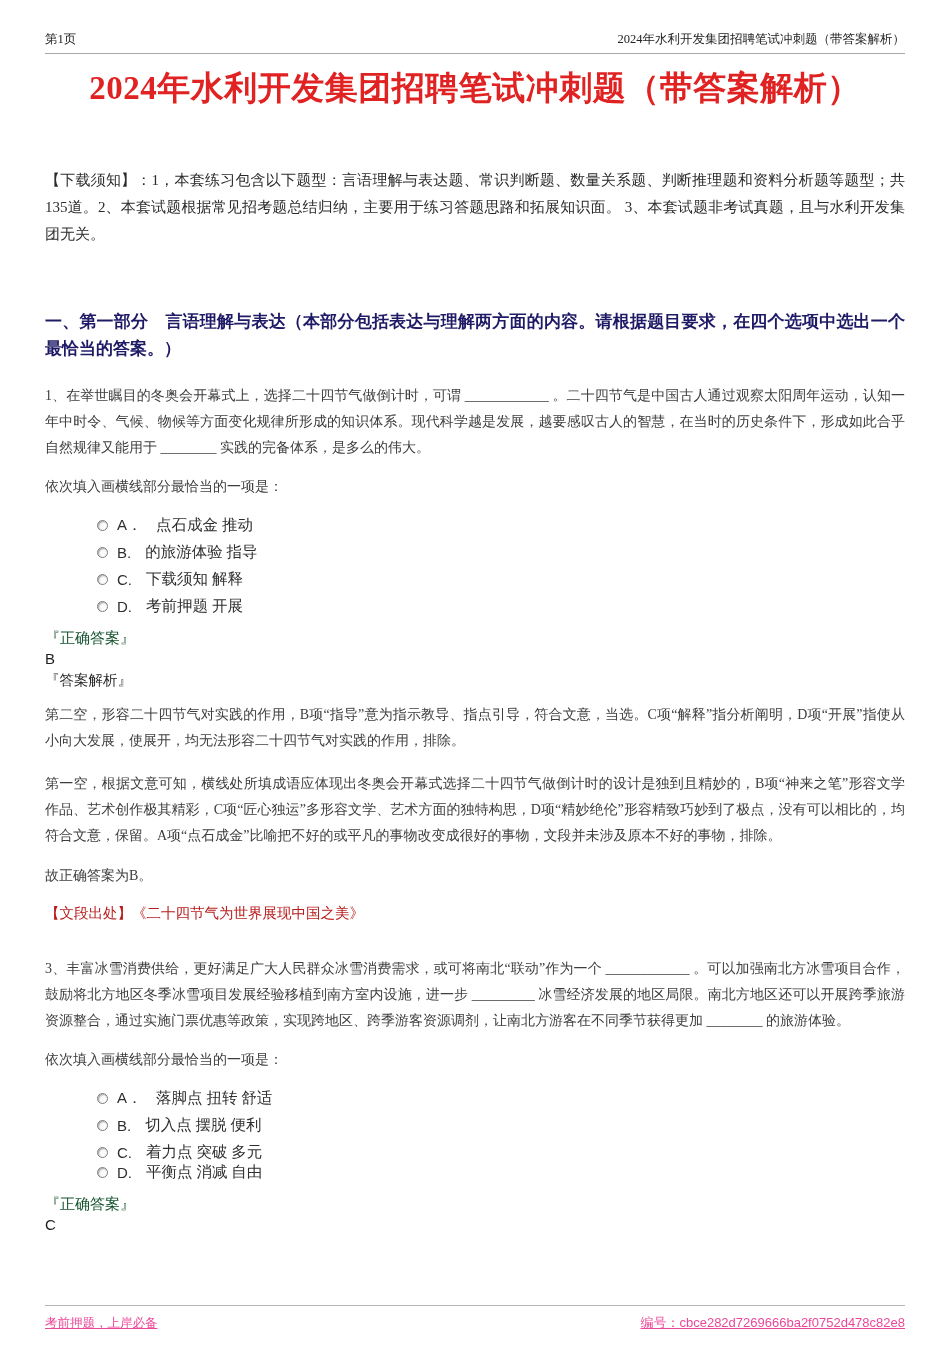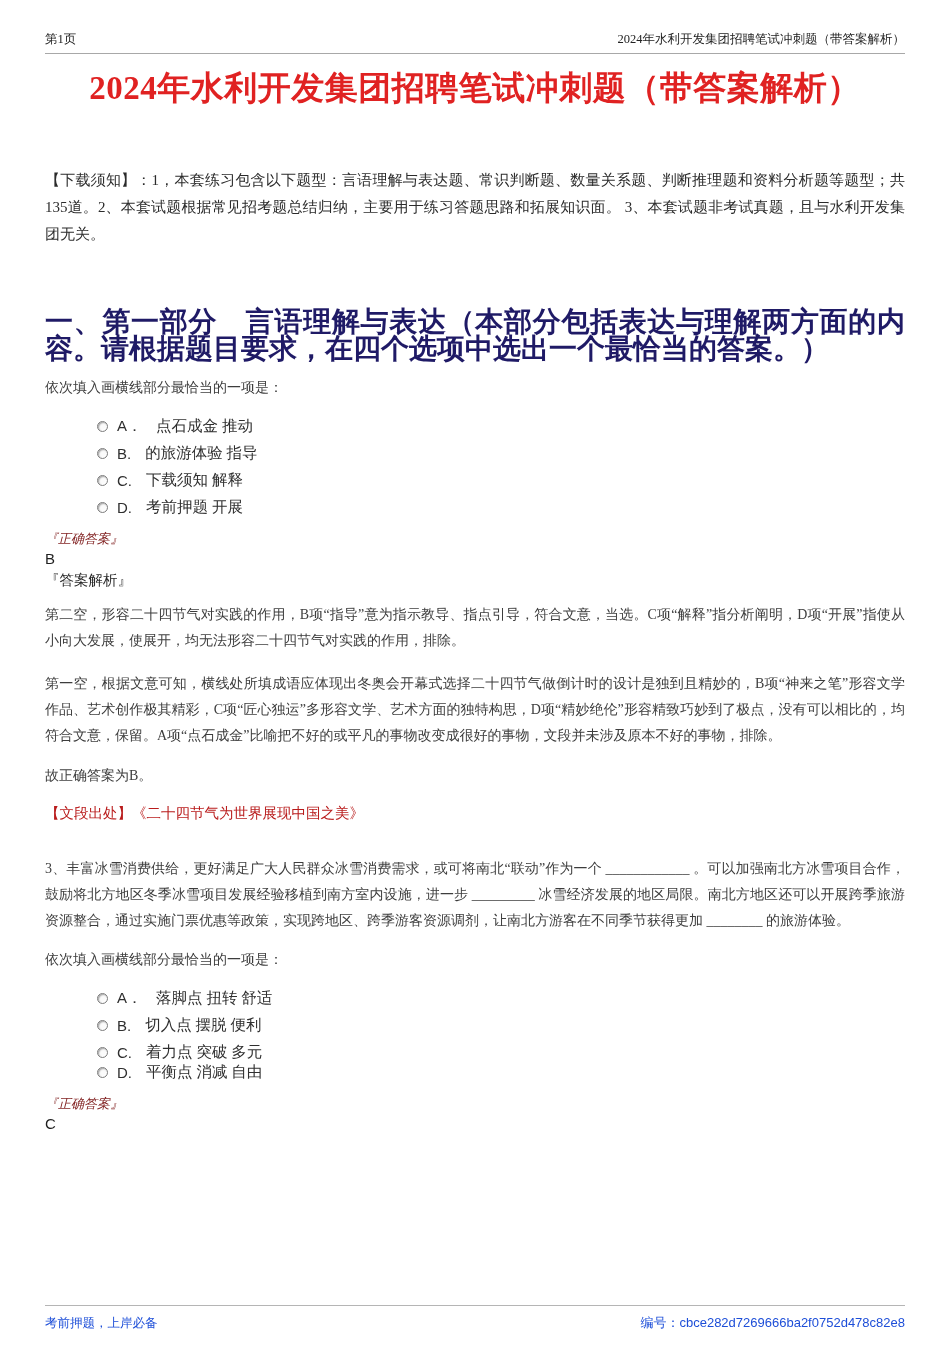--- a/index.html
+++ b/index.html
@@ -35,21 +35,21 @@
   .notice {
     margin-top: 56px;
     font-size: 15px;
     line-height: 27px;
     color: #2b2b2b;
     text-align: justify;
   }
   
   .section-heading {
     margin-top: 60px;
-    font-size: 28px;
+    font-size: 17px;
     font-weight: bold;
     line-height: 27px;
     color: #1f1a66;
     text-align: justify;
   }
   
   .stem, .analysis-p {
     font-size: 14px;
     line-height: 26px;
     color: #3d3d3d;
@@ -67,58 +67,59 @@
     background: #fbfbfb;
     box-shadow: inset 1px 1px 1.5px rgba(0,0,0,0.35), inset -1px -1px 1px rgba(255,255,255,0.9);
     margin-right: 9px; flex: 0 0 auto;
   }
   .opt-label {
     font-family: "Liberation Sans", "DejaVu Sans", sans-serif;
     font-size: 15px; color: #2f2f2f; margin-right: 14px;
   }
   .opt-text { font-size: 15.5px; color: #2f2f2f; }
   
-  .answer-label { margin-top: 9px; font-size: 13px; color: #7f1d1d; font-style: italic; }
+  .answer-label { margin-top: 9px; font-size: 15px; color: #14532d; }
   .answer-letter {
     margin-top: 2px;
     font-family: "Liberation Sans", "DejaVu Sans", sans-serif;
     font-size: 15px; color: #1f1f1f;
   }
   .analysis-label { margin-top: 4px; font-size: 14.5px; color: #2a2a2a; }
   .analysis-p1 { margin-top: 17px; }
   .analysis-p2 { margin-top: 12px; }
   .conclusion { margin-top: 14px; font-size: 14px; line-height: 26px; color: #3d3d3d; }
   .source { margin-top: 11px; font-size: 14.5px; line-height: 26px; color: #b91c1c; }
   .q2-stem { margin-top: 30px; }
   
   .page-footer {
     position: absolute; left: 45px; right: 45px; bottom: 0;
     border-top: 1px solid #b5b5b5;
     padding-top: 8px; padding-bottom: 13px;
     display: flex; justify-content: space-between; align-items: center;
-    font-size: 12.5px; color: #1d4ed8;
+    font-size: 12.5px; color: #ec4899; text-decoration: underline;
   }
   .footer-code { font-family: "Liberation Sans", "DejaVu Sans", sans-serif; font-size: 13px; }
 </style>
 </head>
 <body>
 
 <div class="page">
 
   <div class="page-header">
     <span class="hdr-left">第1页</span>
     <span class="hdr-right">2024年水利开发集团招聘笔试冲刺题（带答案解析）</span>
   </div>
 
   <h1 class="main-title">2024年水利开发集团招聘笔试冲刺题（带答案解析）</h1>
 
   <p class="notice">【下载须知】：1，本套练习包含以下题型：言语理解与表达题、常识判断题、数量关系题、判断推理题和资料分析题等题型；共135道。2、本套试题根据常见招考题总结归纳，主要用于练习答题思路和拓展知识面。 3、本套试题非考试真题，且与水利开发集团无关。</p>
 
   <h2 class="section-heading">一、第一部分　言语理解与表达（本部分包括表达与理解两方面的内容。请根据题目要求，在四个选项中选出一个最恰当的答案。）</h2>
 
+  <p class="stem q1-stem">1、在举世瞩目的冬奥会开幕式上，选择二十四节气做倒计时，可谓 ____________ 。二十四节气是中国古人通过观察太阳周年运动，认知一年中时令、气候、物候等方面变化规律所形成的知识体系。现代科学越是发展，越要感叹古人的智慧，在当时的历史条件下，形成如此合乎自然规律又能用于 ________ 实践的完备体系，是多么的伟大。</p>
 
   <p class="prompt">依次填入画横线部分最恰当的一项是：</p>
 
   <ul class="options">
     <li class="option-row">
       <span class="radio"></span>
       <span class="opt-label">A．</span>
       <span class="opt-text">点石成金 推动</span>
     </li>
     <li class="option-row">

